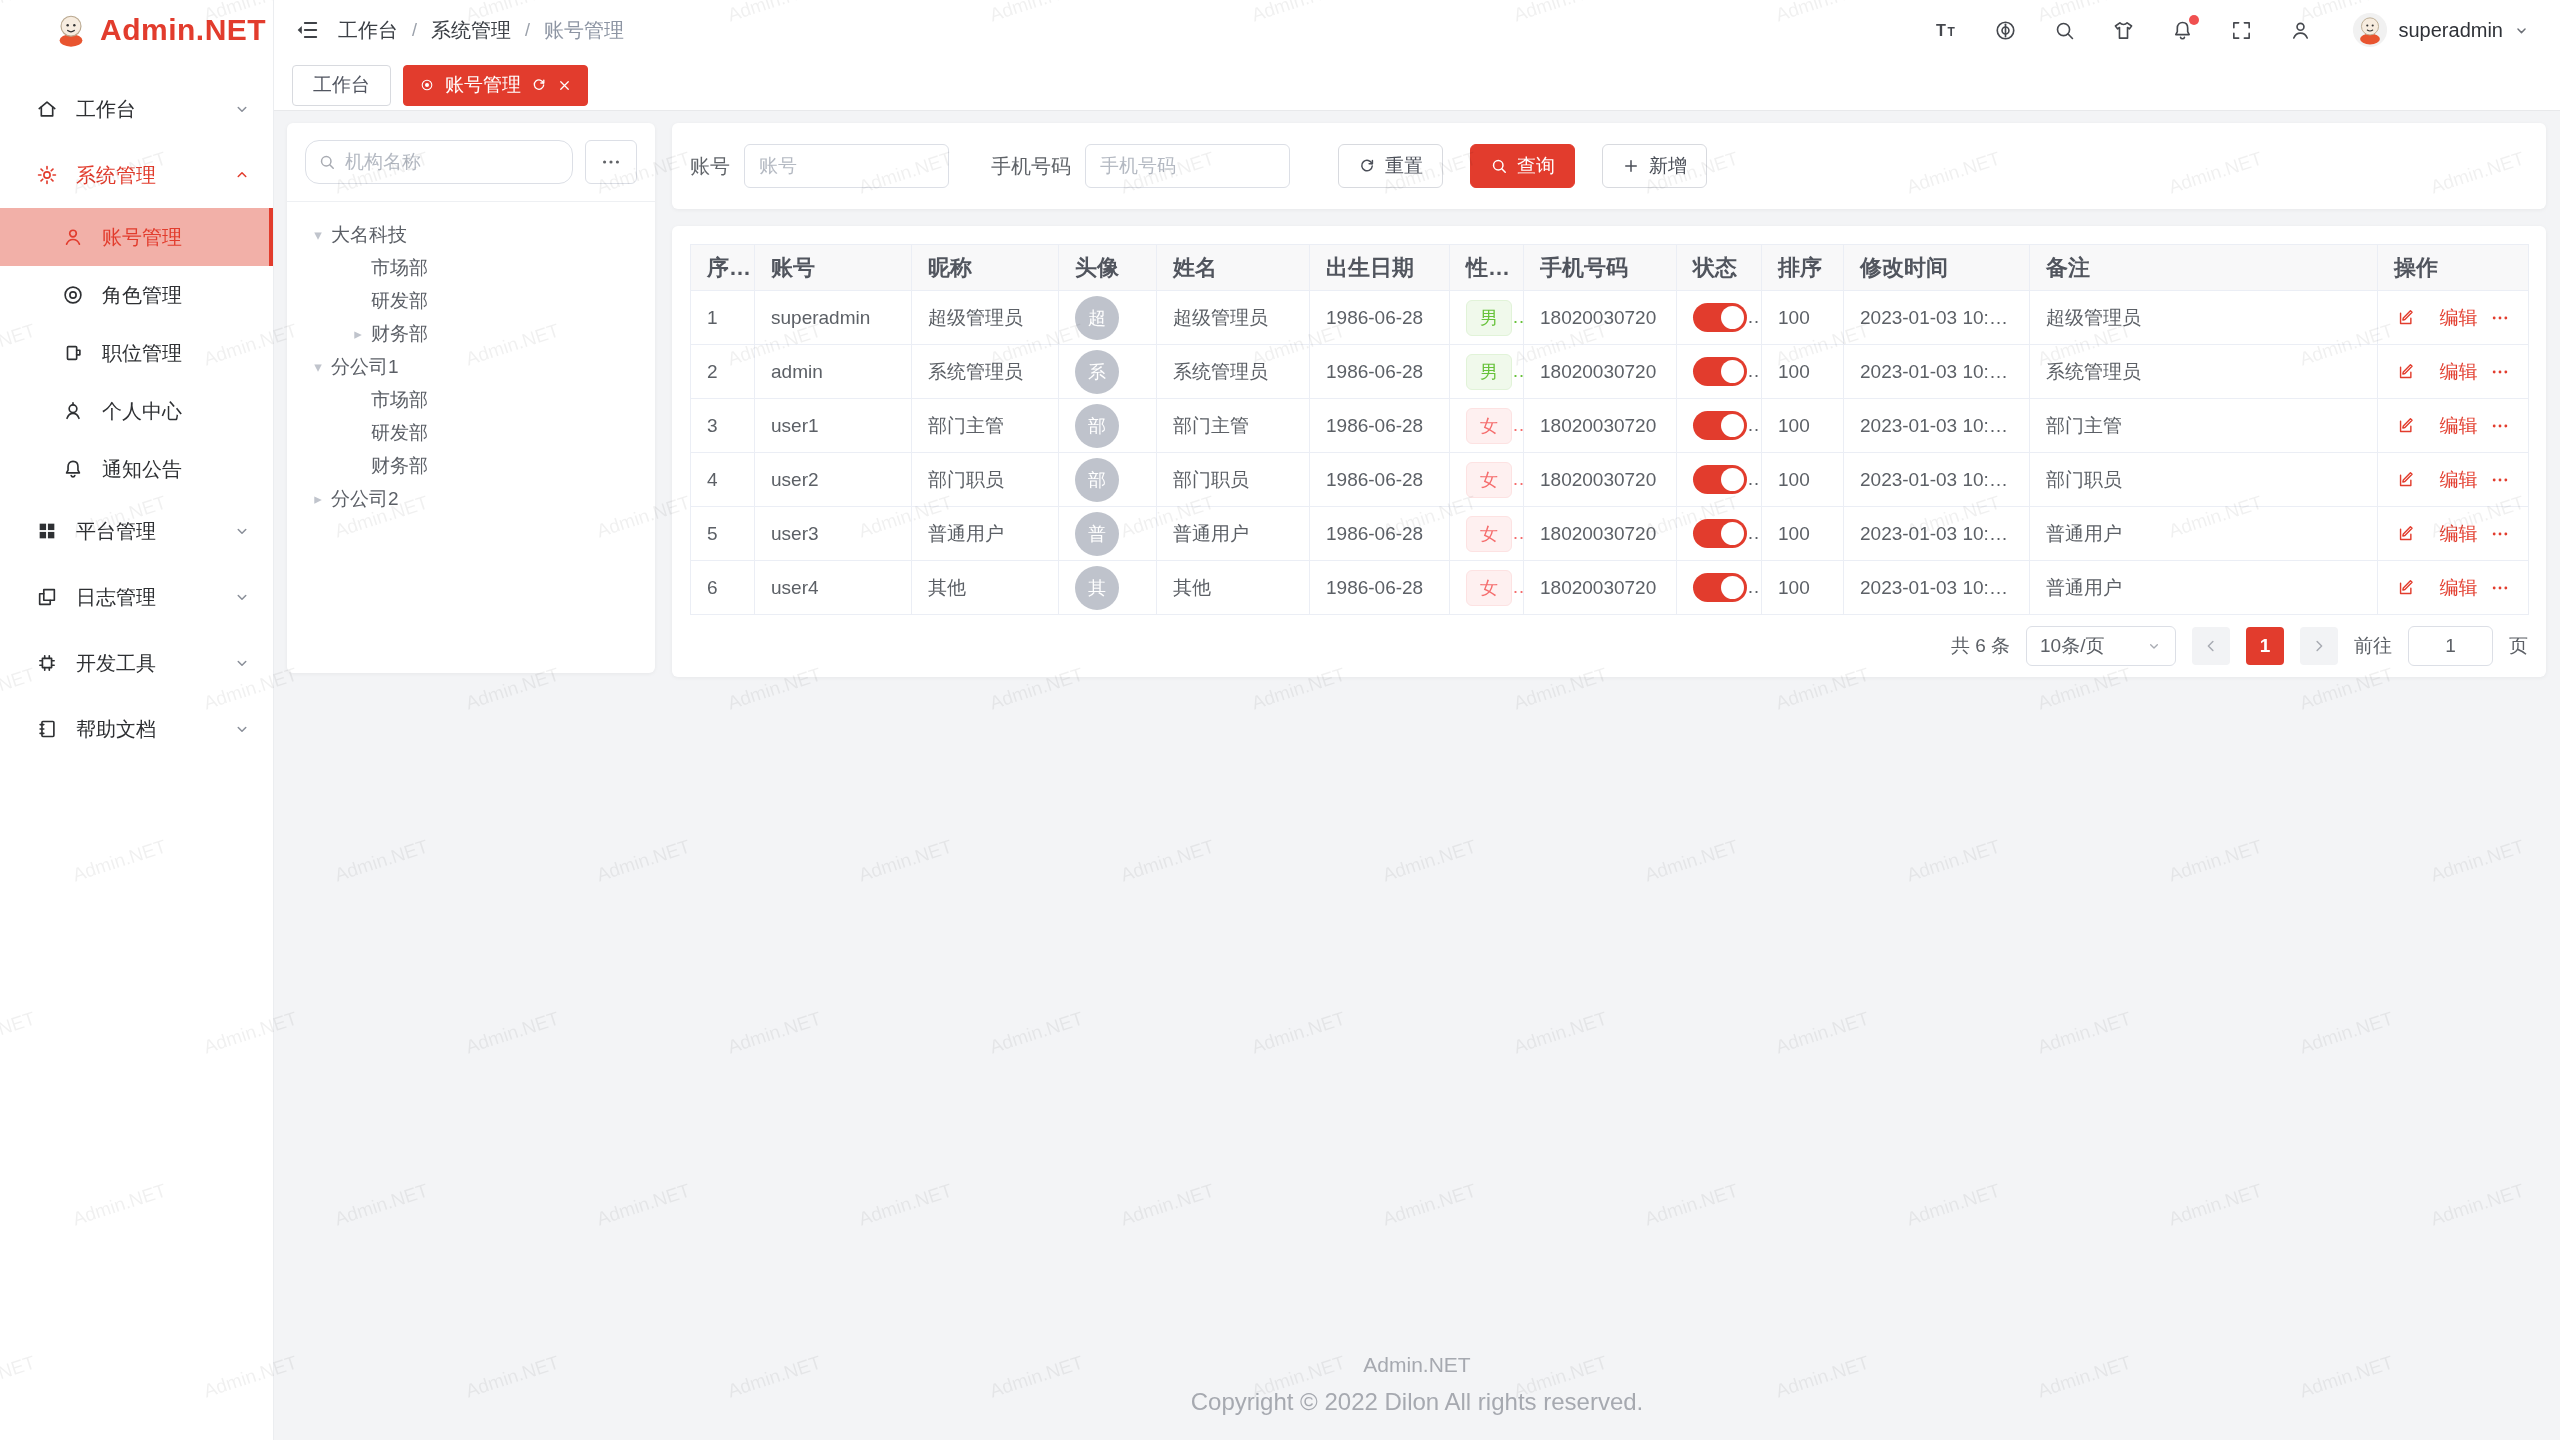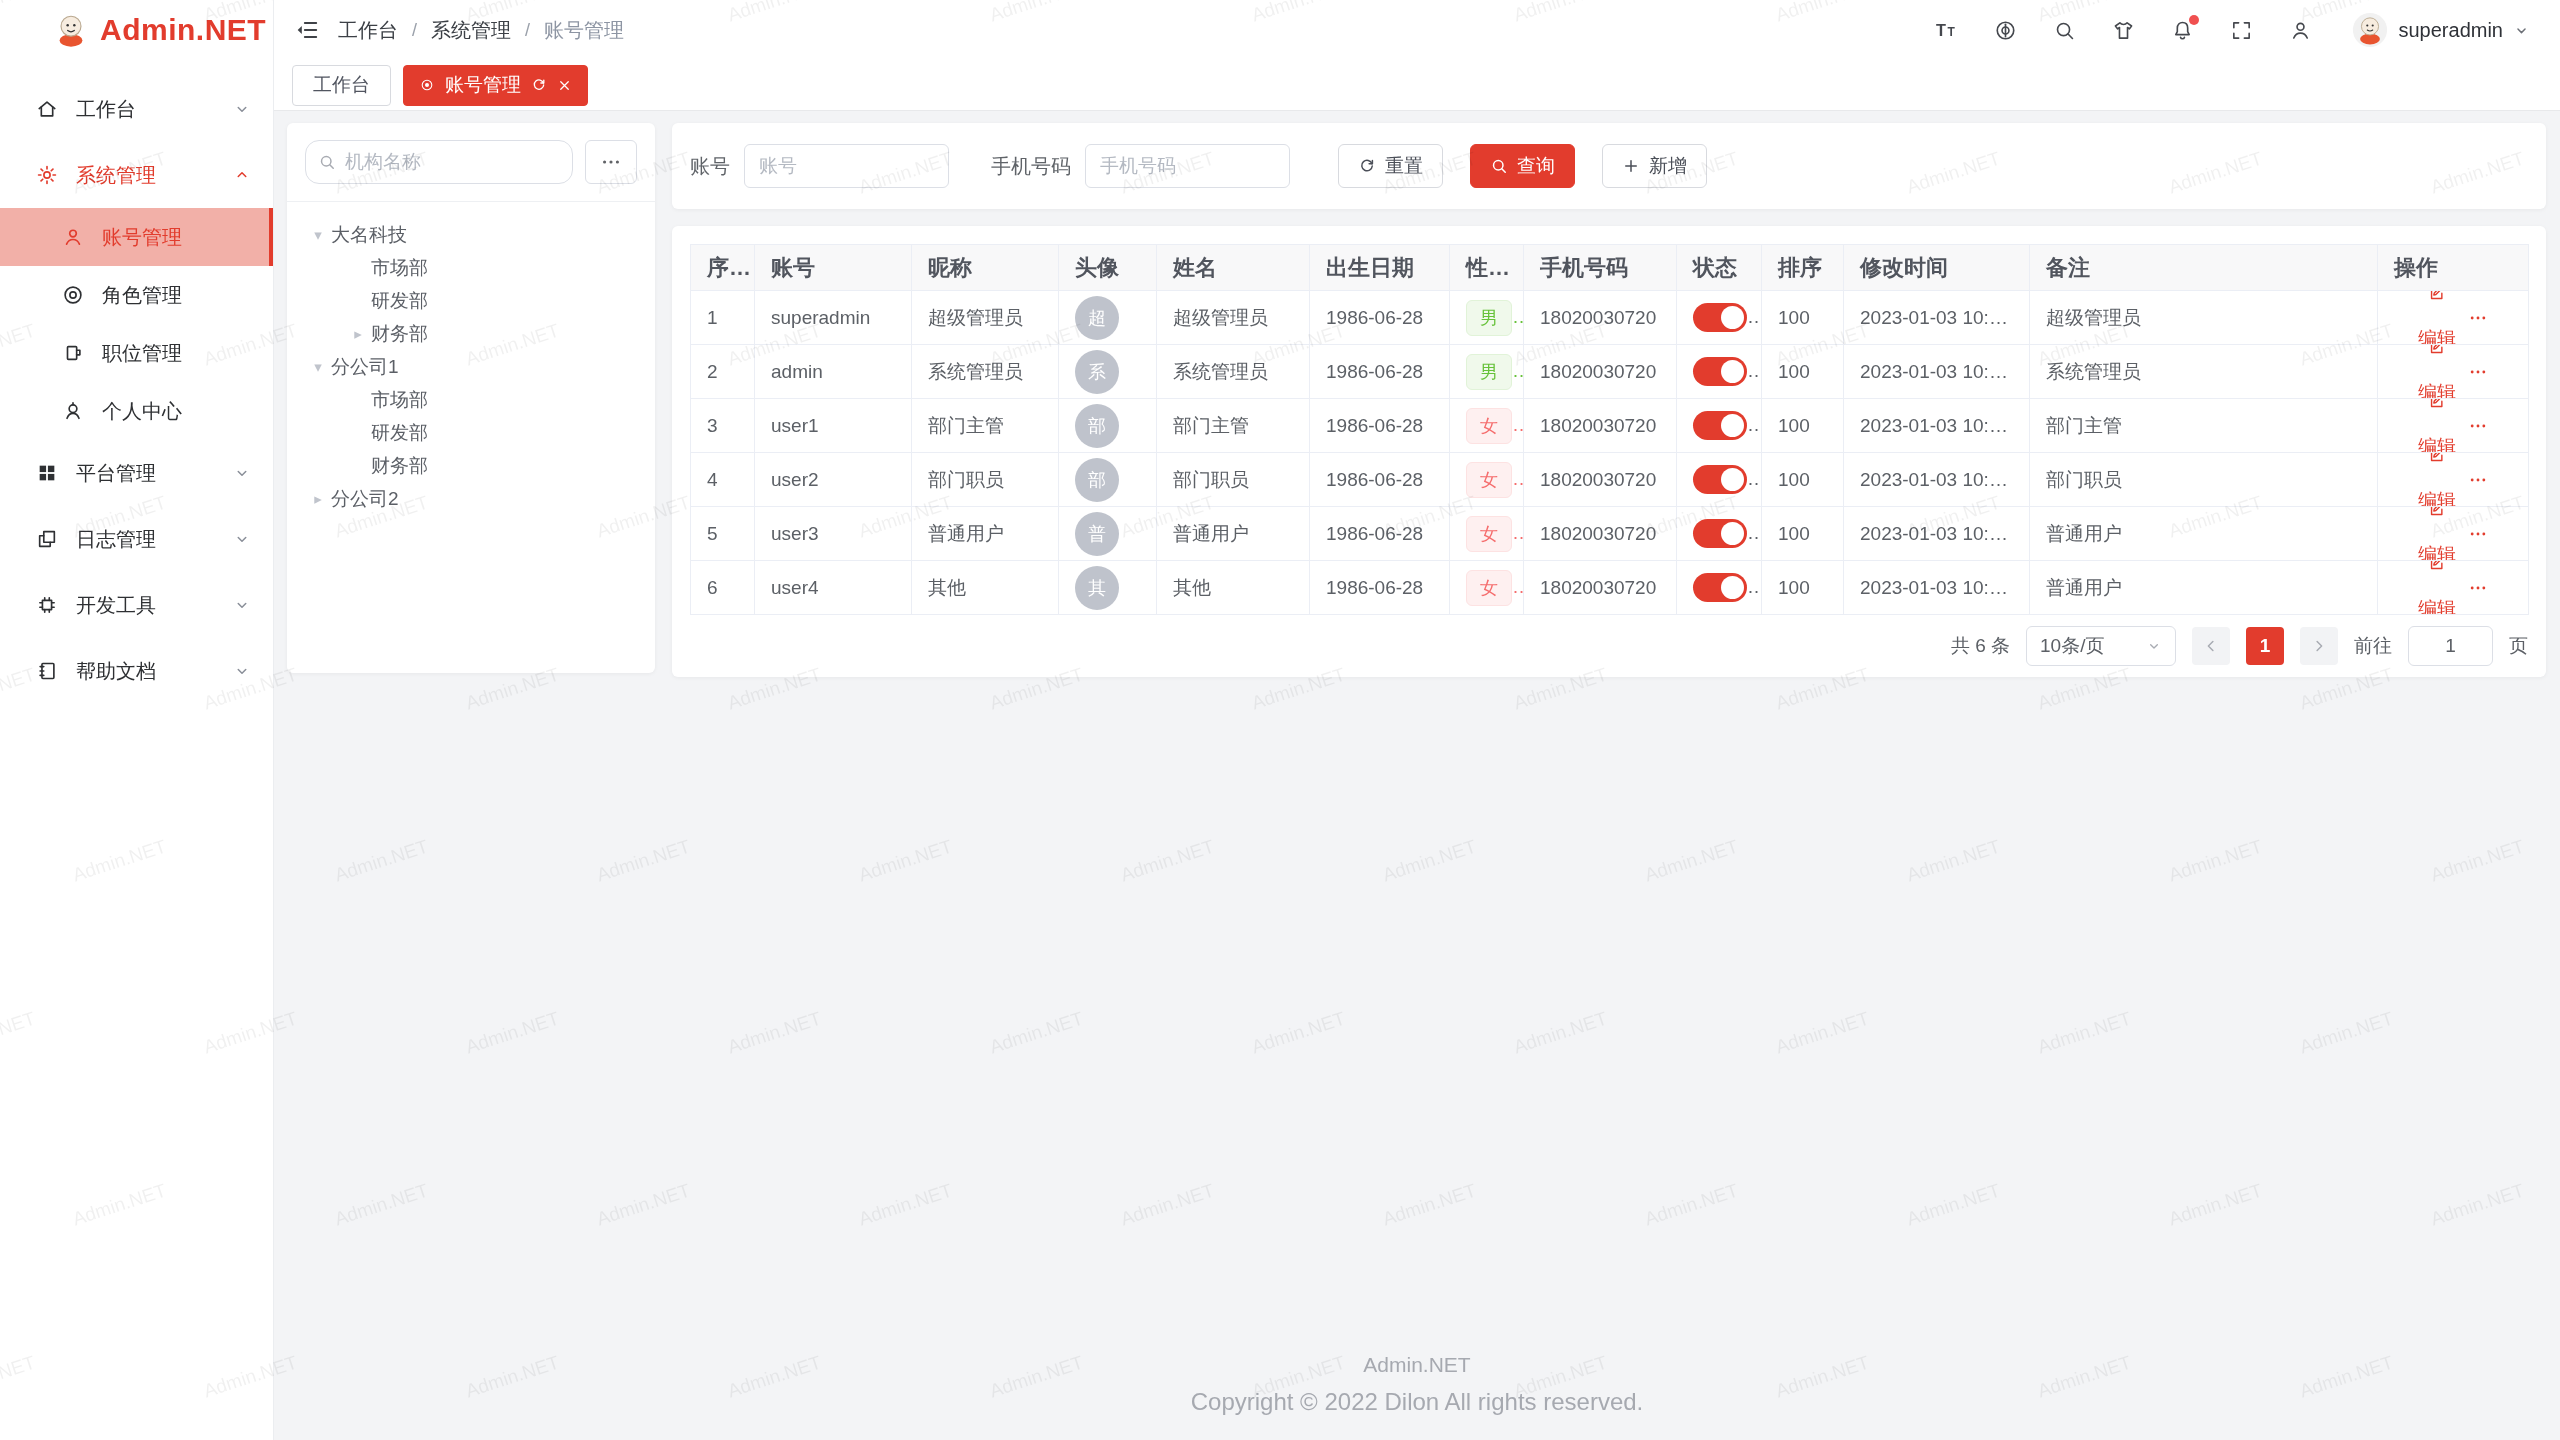--- a/index.html
+++ b/index.html
@@ -85,21 +85,21 @@
   th,td{border:1px solid var(--tborder);padding:0 16px;overflow:hidden;white-space:nowrap;text-overflow:ellipsis;}
   th{height:46px;background:#f8f8f9;font-size:22px;color:#51555e;font-weight:600;text-align:left;}
   td{height:53px;font-size:19px;color:var(--text2);}
   .avatar{width:44px;height:44px;border-radius:50%;background:#bfc3cc;color:#fff;font-size:18px;display:inline-flex;align-items:center;justify-content:center;}
   .tag{display:inline-block;padding:8px 13px;border-radius:6px;font-size:18px;line-height:1;}
   .tag.male{background:#f0f9eb;border:1px solid #e1f3d8;color:#67c23a;}
   .tag.female{background:#fef0f0;border:1px solid #fde2e2;color:#f56c6c;}
   .toggle{display:inline-block;width:54px;height:29px;border-radius:15px;background:var(--red);position:relative;cursor:pointer;vertical-align:middle;}
   .toggle i{position:absolute;right:3px;top:3px;width:23px;height:23px;border-radius:50%;background:#fff;}
   .op-cell{display:flex;align-items:center;justify-content:center;gap:12px;height:53px;}
-  .edit-link{color:var(--red);display:inline-flex;align-items:center;gap:24px;font-size:19px;cursor:pointer;flex-direction:column;}
+  .edit-link{color:var(--red);display:inline-flex;align-items:center;gap:24px;font-size:19px;cursor:pointer;}
   .more-link{color:var(--red);display:inline-flex;cursor:pointer;}
 
   .pagination{height:62px;display:flex;align-items:center;justify-content:flex-end;gap:16px;font-size:19px;color:var(--text2);}
   .page-select{width:150px;height:40px;border:1px solid var(--border);border-radius:6px;display:flex;align-items:center;justify-content:space-between;padding:0 13px;color:#5c6066;cursor:pointer;background:#fff;}
   .page-select .ic{color:#a8abb2;}
   .pg-btn{width:38px;height:38px;background:#f2f3f5;border-radius:4px;display:inline-flex;align-items:center;justify-content:center;color:#a8abb2;cursor:pointer;}
   .pg-cur{width:38px;height:38px;background:var(--red);color:#fff;border-radius:4px;display:inline-flex;align-items:center;justify-content:center;font-weight:bold;cursor:pointer;}
   .goto-input{width:85px;height:40px;border:1px solid var(--border);border-radius:6px;text-align:center;font-size:19px;color:#5c6066;outline:none;}
 
   .page-footer{position:absolute;left:0;right:0;bottom:24px;text-align:center;color:#a6a9b0;}
@@ -278,20 +278,29 @@
       </div>
       <div class="menu-item sub-item">
         <span class="ic mi-icon">
           <svg width="22" height="22" viewBox="0 0 24 24" fill="none" stroke="currentColor" stroke-width="1.8" stroke-linecap="round" stroke-linejoin="round">
             <circle cx="12" cy="9.5" r="4.2"></circle>
             <path d="M12 3v2.3M5.5 20c1.3-3.6 3.7-5.4 6.5-5.4s5.2 1.8 6.5 5.4"></path>
           </svg>
         </span>
         <span class="mi-label">个人中心</span>
       </div>
+      <div class="menu-item sub-item">
+        <span class="ic mi-icon">
+          <svg width="22" height="22" viewBox="0 0 24 24" fill="none" stroke="currentColor" stroke-width="1.8" stroke-linecap="round" stroke-linejoin="round">
+            <path d="M12 3.6c-3.2 0-5.4 2.3-5.4 5.8v3.8L5 16.3h14l-1.6-3.1V9.4c0-3.5-2.2-5.8-5.4-5.8z"></path>
+            <path d="M10 19.2a2.1 2.1 0 0 0 4 0"></path>
+          </svg>
+        </span>
+        <span class="mi-label">通知公告</span>
+      </div>
       <div class="menu-item">
         <span class="ic mi-icon">
           <svg width="22" height="22" viewBox="0 0 24 24" fill="none" stroke="currentColor" stroke-width="1.8" stroke-linecap="round" stroke-linejoin="round">
             <rect x="4" y="4" width="7" height="7" fill="currentColor" stroke="none"></rect>
             <rect x="13" y="4" width="7" height="7" fill="currentColor" stroke="none"></rect>
             <rect x="4" y="13" width="7" height="7" fill="currentColor" stroke="none"></rect>
             <rect x="13" y="13" width="7" height="7" fill="currentColor" stroke="none"></rect>
           </svg>
         </span>
         <span class="mi-label">平台管理</span>

